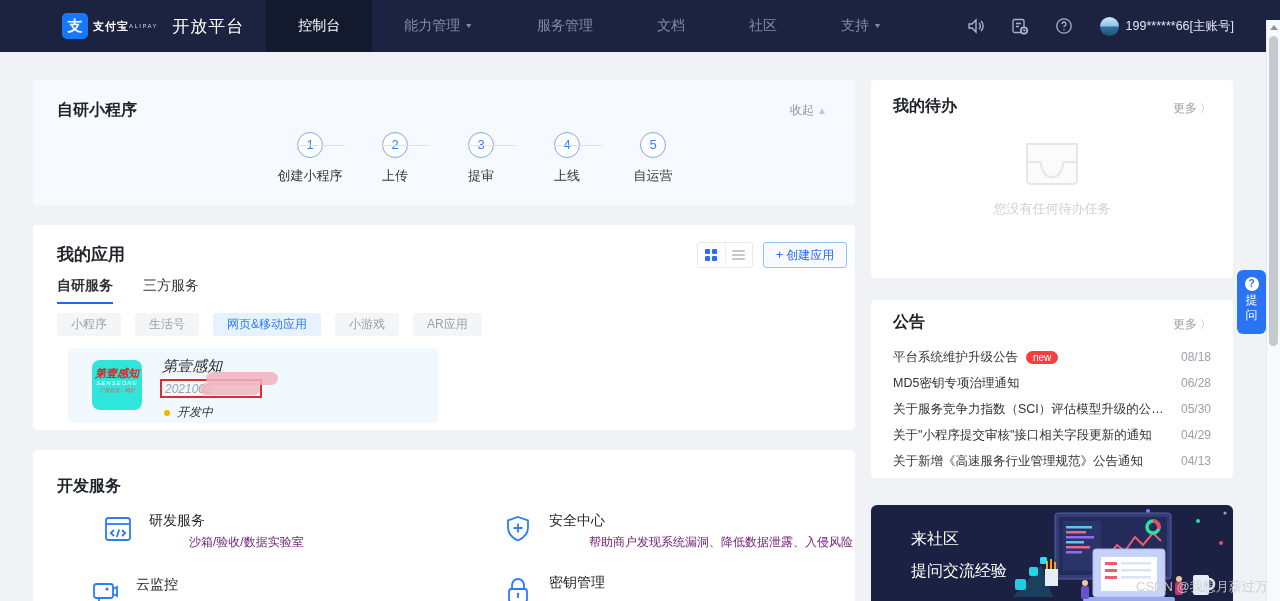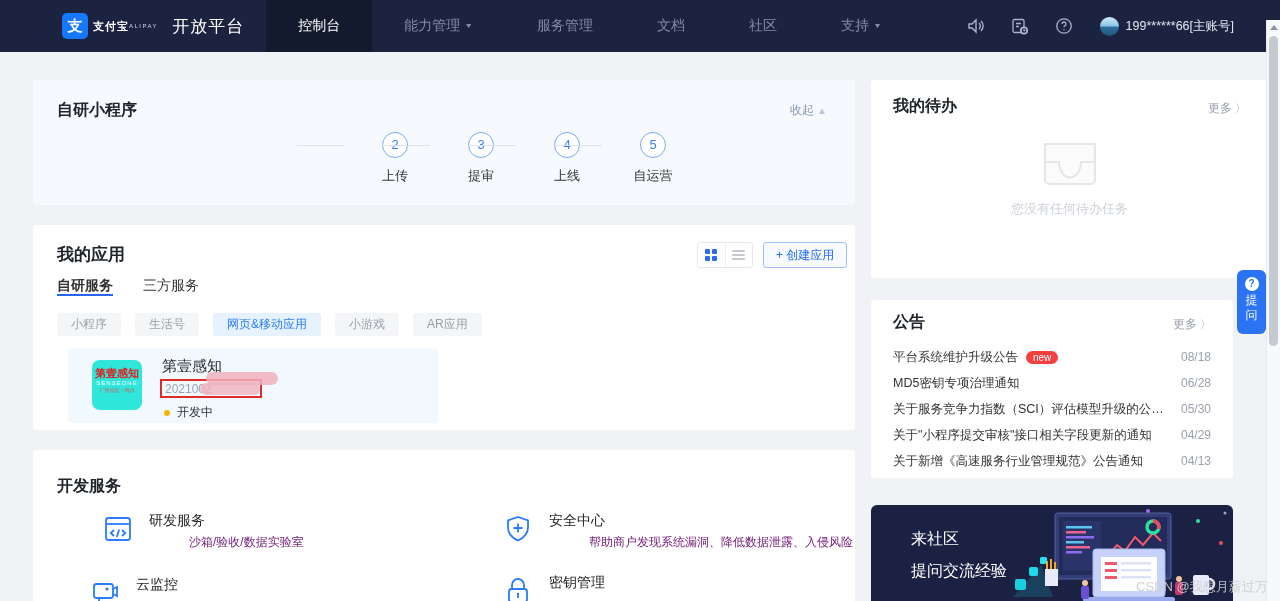--- a/index.html
+++ b/index.html
@@ -44,27 +44,27 @@
   .apps-panel { left:33px; top:225px; width:822px; height:205px; }
   .apps-title { position:absolute; left:24px; top:18px; font-size:17px; }
   .view-toggle { position:absolute; left:664px; top:17px; width:56px; height:26px; border:1px solid #e7e8ec; border-radius:3px; display:flex; background:#fff; }
   .vt-cell { flex:1; display:flex; align-items:center; justify-content:center; cursor:pointer; }
   .vt-cell + .vt-cell { border-left:1px solid #efefef; }
   .grid-ico { display:grid; grid-template-columns:5px 5px; grid-gap:2px; }
   .grid-ico i { width:5px; height:5px; background:#2e6bf0; border-radius:1px; }
   .list-ico i { display:block; width:13px; height:2px; background:#c3c7cf; margin:2px 0; border-radius:1px; }
   .create-btn { position:absolute; left:730px; top:17px; height:26px; padding:0 12px; border:1px solid #9cc0f5; border-radius:3px; background:#f7fbff; color:#2468f2; font-size:12px; line-height:24px; cursor:pointer; }
   .tabs { position:absolute; left:24px; top:52px; display:flex; }
-  .tab { font-size:14px; color:#333; margin-right:30px; padding-bottom:1px; cursor:pointer; position:relative; }
+  .tab { font-size:14px; color:#333; margin-right:30px; padding-bottom:9px; cursor:pointer; position:relative; }
   .tab.active { font-weight:bold; }
   .tab.active:after { content:""; position:absolute; left:0; right:0; bottom:0; height:2px; background:#2468f2; }
   .chips { position:absolute; left:24px; top:88px; display:flex; }
   .chip { height:23px; min-width:64px; padding:0 14px; margin-right:14px; background:#f4f5f7; border-radius:3px; color:#999fa8; font-size:12px; line-height:23px; text-align:center; cursor:pointer; }
   .chip.active { background:#e7f2ff; color:#2b7cf7; }
-  .app-card { position:absolute; left:35px; top:123px; width:370px; height:75px; background:#f1f8fe; border-radius:4px; cursor:pointer; }
+  .app-card { position:absolute; left:35px; top:123px; width:370px; height:75px; background:#f1f8fe; border-radius:4px; cursor:pointer;font-style:italic; }
   .app-ico { position:absolute; left:24px; top:12px; width:50px; height:50px; background:#2ee6d9; border-radius:8px; overflow:hidden; text-align:center; }
   .app-ico .l1 { color:#e02222; font-weight:bold; font-size:11px; margin-top:8px; line-height:11px; }
   .app-ico .l2 { color:#fff; font-size:6px; letter-spacing:1px; line-height:8px; }
   .app-ico .l3 { color:#e05555; font-size:5px; line-height:7px; }
   .app-name { position:absolute; left:94px; top:9px; font-size:15px; color:#262626; }
   .app-id-box { position:absolute; left:92px; top:31px; width:102px; height:19px; border:2px solid #e02b2b; }
   .app-id { position:absolute; left:3px; top:1px; font-size:12px; color:#9aa3ad; }
   .blur1 { position:absolute; left:138px; top:24px; width:72px; height:13px; background:rgba(240,178,189,.85); border-radius:7px; }
   .blur2 { position:absolute; left:132px; top:35px; width:60px; height:12px; background:rgba(240,178,189,.8); border-radius:6px; }
   .app-status { position:absolute; left:96px; top:56px; font-size:12px; color:#333; display:flex; align-items:center; }
@@ -72,21 +72,21 @@
 
   
   .dev-panel { left:33px; top:450px; width:822px; height:170px; }
   .dev-title { position:absolute; left:24px; top:26px; }
   .svc { position:absolute; cursor:pointer; }
   .svc .ico { position:absolute; left:0; top:2px; width:32px; height:32px; color:#2b7cf7; }
   .svc .nm { position:absolute; left:46px; top:0; font-size:14px; color:#262626; white-space:nowrap; }
   .svc .ds { position:absolute; left:46px; top:22px; font-size:12px; color:#701a75; white-space:nowrap;margin-left:40px; }
 
   
-  .todo-panel { left:871px; top:80px; width:397px; height:198px; }
+  .todo-panel { left:871px; top:80px; width:362px; height:198px; }
   .todo-title { position:absolute; left:22px; top:16px; }
   .empty-wrap { position:absolute; left:0; top:60px; width:100%; text-align:center; }
   .empty-txt { margin-top:8px; font-size:13px; color:#ccd1d9; }
 
   .ann-panel { left:871px; top:300px; width:362px; height:178px; }
   .ann-title { position:absolute; left:22px; top:12px; }
   .ann-list { position:absolute; left:22px; top:44px; width:318px; }
   .ann-row { display:flex; align-items:center; height:26px; cursor:pointer; }
   .ann-txt { font-size:12.5px; color:#333; white-space:nowrap; overflow:hidden; text-overflow:ellipsis; max-width:272px; }
   .badge { background:#f53f3f; color:#fff; font-size:10px; border-radius:8px; padding:1px 7px; margin-left:8px; }
@@ -168,20 +168,24 @@
       </span>
       <span class="avatar"></span>
       <span class="account">199******66[主账号]</span>
     </div>
   </div>
 
   <div class="panel mini-panel">
     <div class="p-title mini-title">自研小程序</div>
     <div class="collapse"><span>收起</span><span class="tri">▲</span></div>
 
+    <div class="step" style="left:237px">
+      <div class="step-c">1</div>
+      <div class="step-l">创建小程序</div>
+    </div>
     <div class="step" style="left:322px">
       <div class="step-c">2</div>
       <div class="step-l">上传</div>
     </div>
     <div class="step" style="left:408px">
       <div class="step-c">3</div>
       <div class="step-l">提审</div>
     </div>
     <div class="step" style="left:494px">
       <div class="step-c">4</div>

